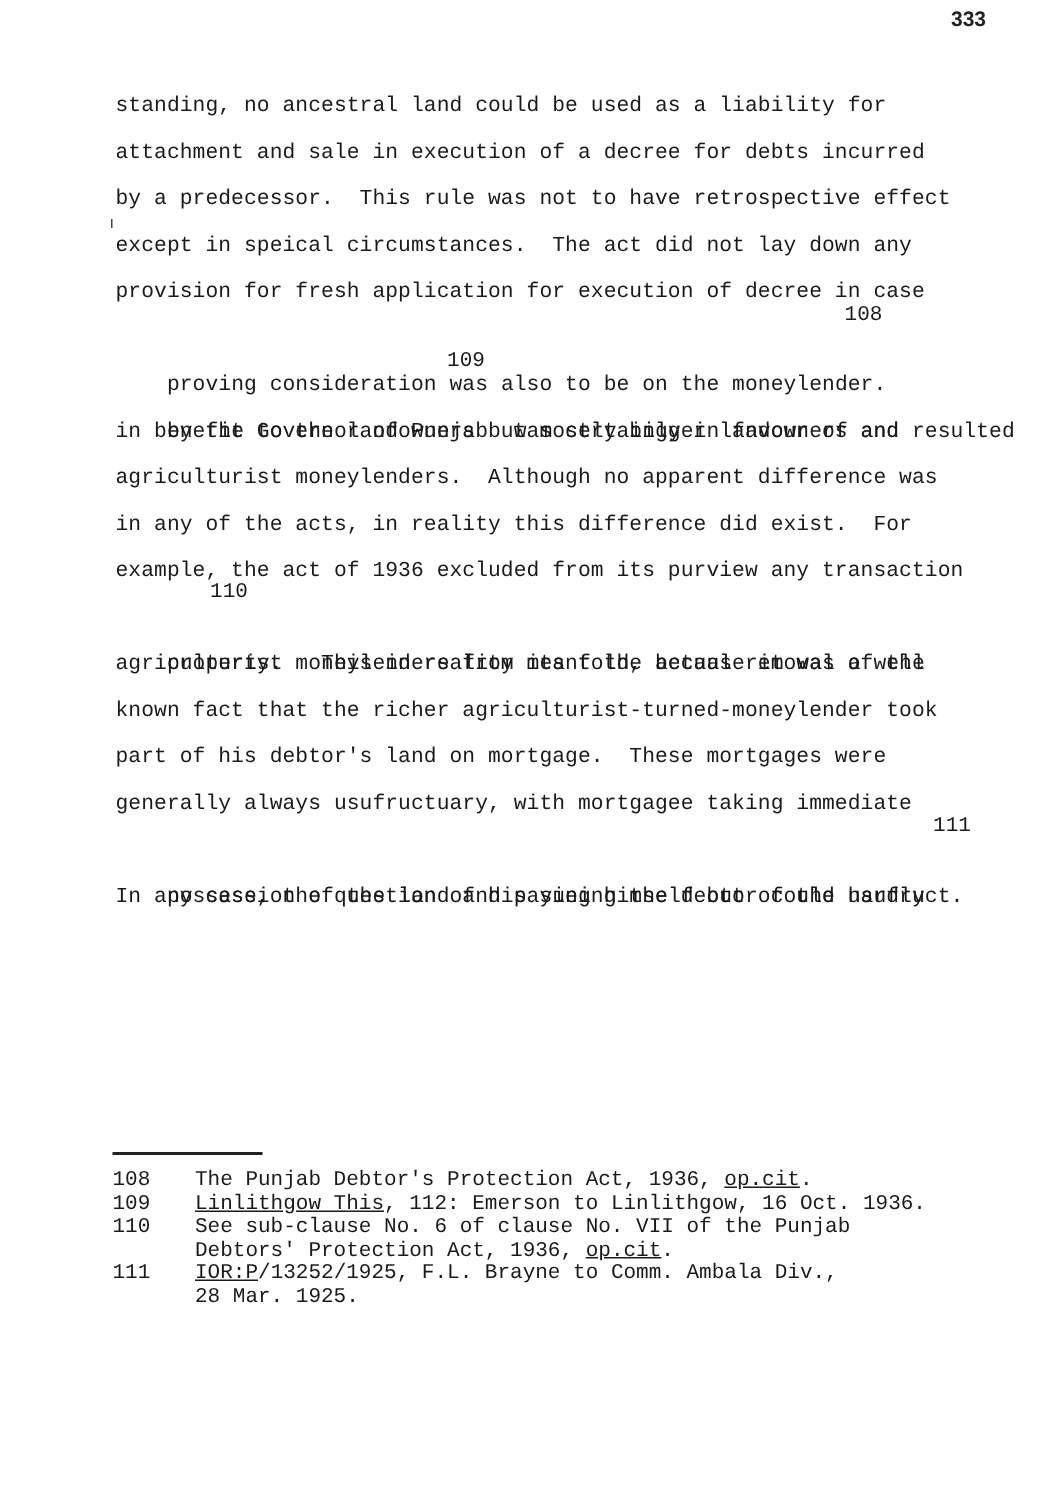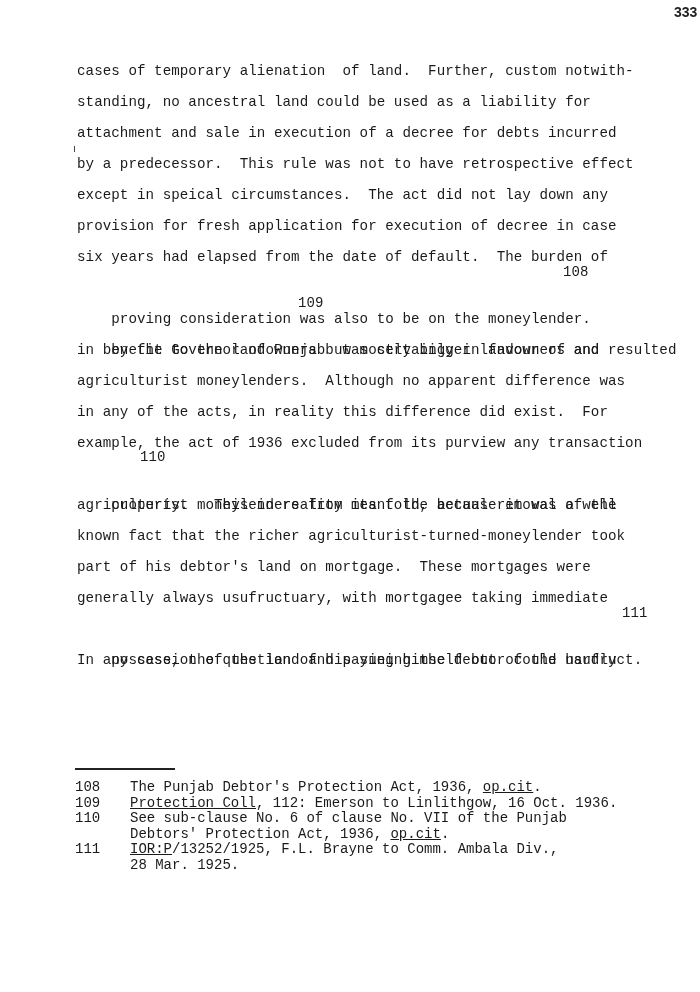--- a/index.html
+++ b/index.html
@@ -16,21 +16,20 @@
       color: #1a1a1a;
     }
     .page-number {
       position: absolute;
       top: 4px;
       left: 634px;
       font-family: "Liberation Sans", "DejaVu Sans", sans-serif;
       font-size: 14px;
       font-weight: bold;
       color: #222;
-      margin-left: 40px;
     }
     .body-text {
       position: absolute;
       left: 77px;
       top: 56px;
       width: 610px;
     }
     .line {
       position: relative;
       height: 31px;
@@ -83,27 +82,25 @@
     }
   </style>
 </head>
 <body>
 
 <div class="page-number">333</div>
 
 <div class="mark"></div>
 
 <div class="body-text">
-  <div class="line">cases of temporary alienation  of land.  Further, custom notwith-</div>
   <div class="line">standing, no ancestral land could be used as a liability for</div>
   <div class="line">attachment and sale in execution of a decree for debts incurred</div>
   <div class="line">by a predecessor.  This rule was not to have retrospective effect</div>
   <div class="line">except in speical circumstances.  The act did not lay down any</div>
   <div class="line">provision for fresh application for execution of decree in case</div>
-  <div class="line">six years had elapsed from the date of default.  The burden of</div>
   <div class="line">
     <span>proving consideration was also to be on the moneylender.</span>
     <span class="fn-ref" style="left:486px; top:-8px;">108</span>
   </div>
   <div class="line">
     <span>by the Governor of Punjab  was certainly in favour of and resulted</span>
     <span class="fn-ref" style="left:221px; top:-8px;">109</span>
   </div>
   <div class="line">in benefit to the landowners but mostly bigger landowners and</div>
   <div class="line">agriculturist moneylenders.  Although no apparent difference was</div>
@@ -126,21 +123,21 @@
 
 <div class="rule"></div>
 
 <div class="footnotes">
   <div class="fn">
     <span class="fn-num">108</span>
     <span class="fn-text"><span>The Punjab Debtor's Protection Act, 1936, </span><span class="u">op.cit</span><span>.</span></span>
   </div>
   <div class="fn">
     <span class="fn-num">109</span>
-    <span class="fn-text"><span class="u">Protection Coll</span><span>, 112: Emerson to Linlithgow, 16 Oct. 1936.</span></span>
+    <span class="fn-text"><span class="u">Linlithgow This</span><span>, 112: Emerson to Linlithgow, 16 Oct. 1936.</span></span>
   </div>
   <div class="fn">
     <span class="fn-num">110</span>
     <span class="fn-text"><span>See sub-clause No. 6 of clause No. VII of the Punjab</span></span>
   </div>
   <div class="fn">
     <span class="fn-num"></span>
     <span class="fn-text"><span>Debtors' Protection Act, 1936, </span><span class="u">op.cit</span><span>.</span></span>
   </div>
   <div class="fn">

